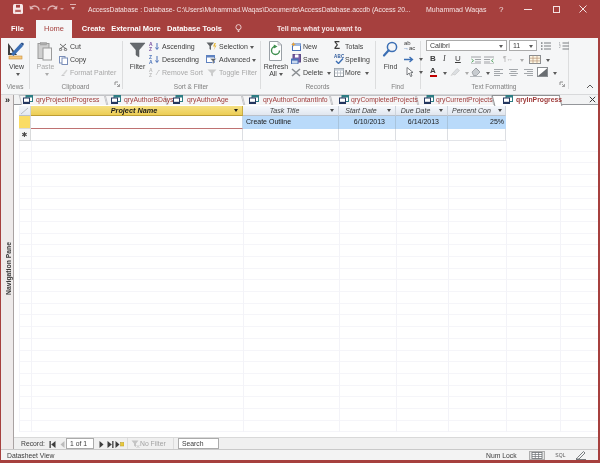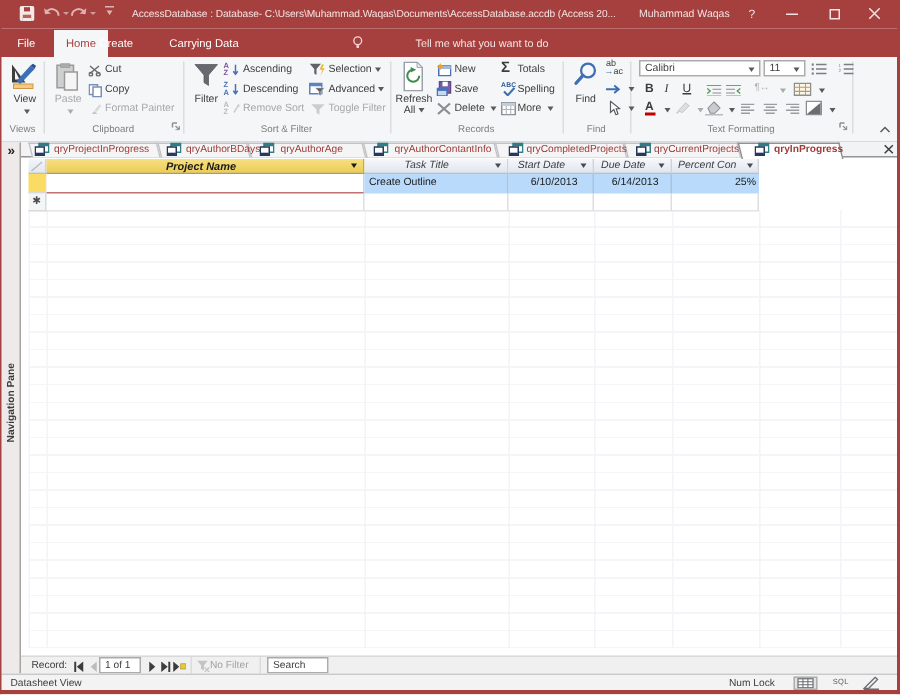--- a/index.html
+++ b/index.html
@@ -2,21 +2,21 @@
 <html><head>
 <meta charset="utf-8">
 <style>
 html,body{margin:0;padding:0;}
 *{box-sizing:border-box;}
 #win{position:relative;width:600px;height:463px;background:#fff;font-family:"Liberation Sans",sans-serif;overflow:hidden;}
 .abs{position:absolute;}
 
 #titlebar{position:absolute;left:0;top:0;width:600px;height:19px;background:#a6403e;color:#f2dcdc;}
 #tabrow{position:absolute;left:0;top:19px;width:600px;height:19px;background:#a6403e;}
-.rtab{position:absolute;top:0;height:19px;line-height:19px;color:#fff;font-size:7.5px;text-align:center;}
+.rtab{position:absolute;top:0;height:19px;line-height:19px;color:#fff;font-size:7.5px;text-align:center;font-weight:bold;}
 #hometab{position:absolute;left:36px;top:1px;width:36px;height:18px;background:#f5f6f7;color:#a6403e;font-size:7.5px;text-align:center;line-height:18px;}
 
 #ribbon{position:absolute;left:1px;top:38px;width:597px;height:57px;background:#f5f6f7;border-bottom:1px solid #d8d9db;}
 .gsep{position:absolute;top:3px;height:48px;width:1px;background:#dcddde;}
 .glabel{position:absolute;top:44px;height:9px;font-size:6.5px;color:#7e7e7e;text-align:center;line-height:9px;white-space:nowrap;}
 .rlab{position:absolute;height:9px;font-size:7px;color:#404040;line-height:9px;white-space:nowrap;}
 .rlab.gray{color:#a8a8a8;}
 .r1{top:4px;}
 .r2{top:17px;}
 .r3{top:30px;}
@@ -71,22 +71,23 @@
   <div class="abs" style="left:524px;top:9px;width:8px;height:1px;background:#f4e2e2"></div>
   <div class="abs" style="left:553px;top:5.5px;width:7px;height:7px;border:1px solid #f4e2e2"></div>
   <svg class="abs" style="left:579px;top:5px" width="8" height="8" viewBox="0 0 8 8">
         <path d="M0.5 0.5 L7.5 7.5 M7.5 0.5 L0.5 7.5" stroke="#f4e2e2" stroke-width="1"></path>
       </svg>
 </div>
 
 <div id="tabrow">
   <div class="rtab" style="left:4px;width:27px;">File</div>
   <div id="hometab">Home</div>
-  <div class="rtab" style="left:60px;width:35px;">Create</div>
-  <div class="rtab" style="left:107px;width:58px;">Carrying Data</div>
+  <div class="rtab" style="left:76px;width:35px;">Create</div>
+  <div class="rtab" style="left:107px;width:58px;">External More</div>
+  <div class="rtab" style="left:164px;width:61px;">Database Tools</div>
   <svg class="abs" style="left:235px;top:5px" width="7" height="10" viewBox="0 0 7 10">
     <circle cx="3.5" cy="3.2" r="2.6" fill="none" stroke="#f0d8d8" stroke-width="0.9"></circle>
     <path d="M2.5 6.2 L4.5 6.2 L4.2 8 L2.8 8 Z" fill="#f0d8d8"></path>
   </svg>
   <div class="rtab" style="left:245px;width:90px;text-align:left;font-size:7.2px;color:#f6e4e4;margin-left:32px;">Tell me what you want to do</div>
 </div>
 
 <div id="ribbon">
 
   <div class="gsep" style="left:28px"></div>

